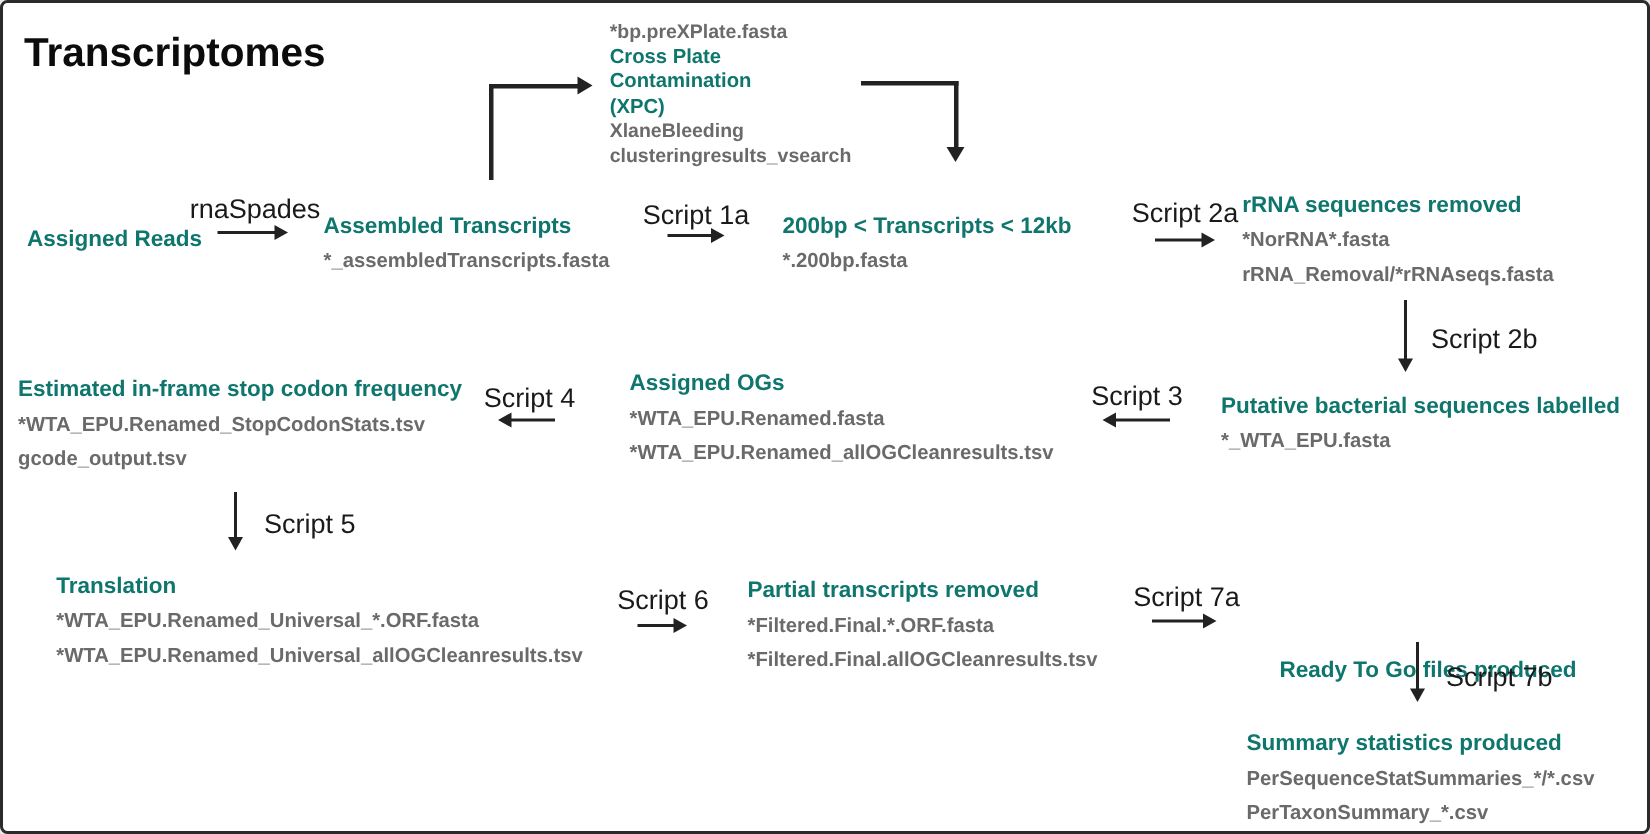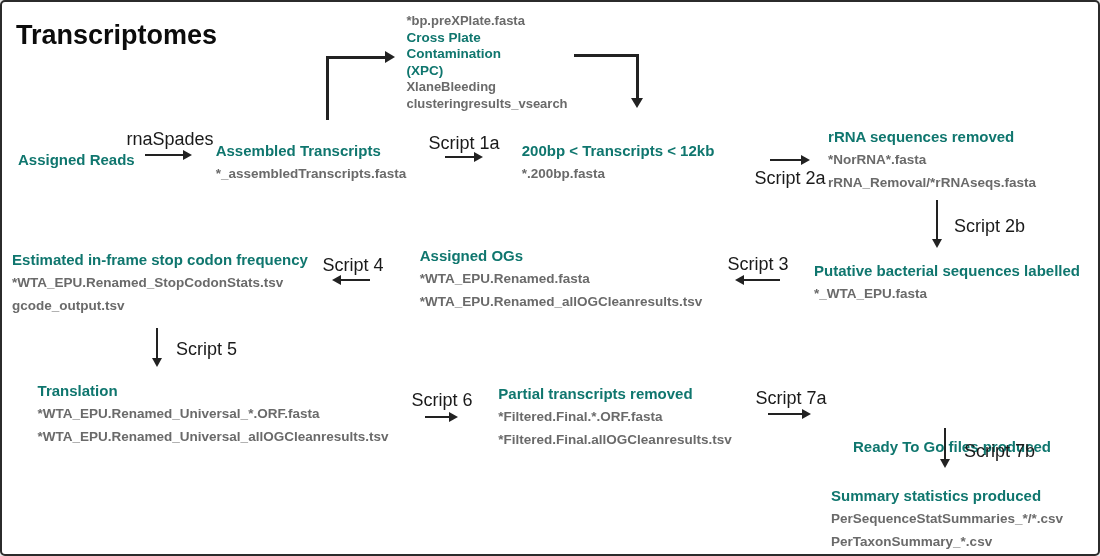--- a/index.html
+++ b/index.html
@@ -116,21 +116,21 @@
   </div>
 
   <div class="edge-label" style="left:168px;top:127px;">rnaSpades</div>
   <div class="line-h" style="left:143px;top:152px;width:39px;"></div>
   <div class="head right" style="left:181px;top:148px;"></div>
 
   <div class="edge-label" style="left:462px;top:131px;">Script 1a</div>
   <div class="line-h" style="left:443px;top:154px;width:30px;"></div>
   <div class="head right" style="left:472px;top:150px;"></div>
 
-  <div class="edge-label" style="left:788px;top:130px;margin-top:36px;">Script 2a</div>
+  <div class="edge-label" style="left:788px;top:130px;">Script 2a</div>
   <div class="line-h" style="left:768px;top:157px;width:32px;"></div>
   <div class="head right" style="left:799px;top:153px;"></div>
 
   <div class="line-v thick" style="left:324px;top:55px;height:63px;"></div>
   <div class="line-h thick" style="left:324px;top:54px;width:60px;"></div>
   <div class="head right big" style="left:383px;top:49px;"></div>
 
   <div class="line-h thick" style="left:572px;top:52px;width:65px;"></div>
   <div class="line-v thick" style="left:634px;top:52px;height:45px;"></div>
   <div class="head down big" style="left:629px;top:96px;"></div>

